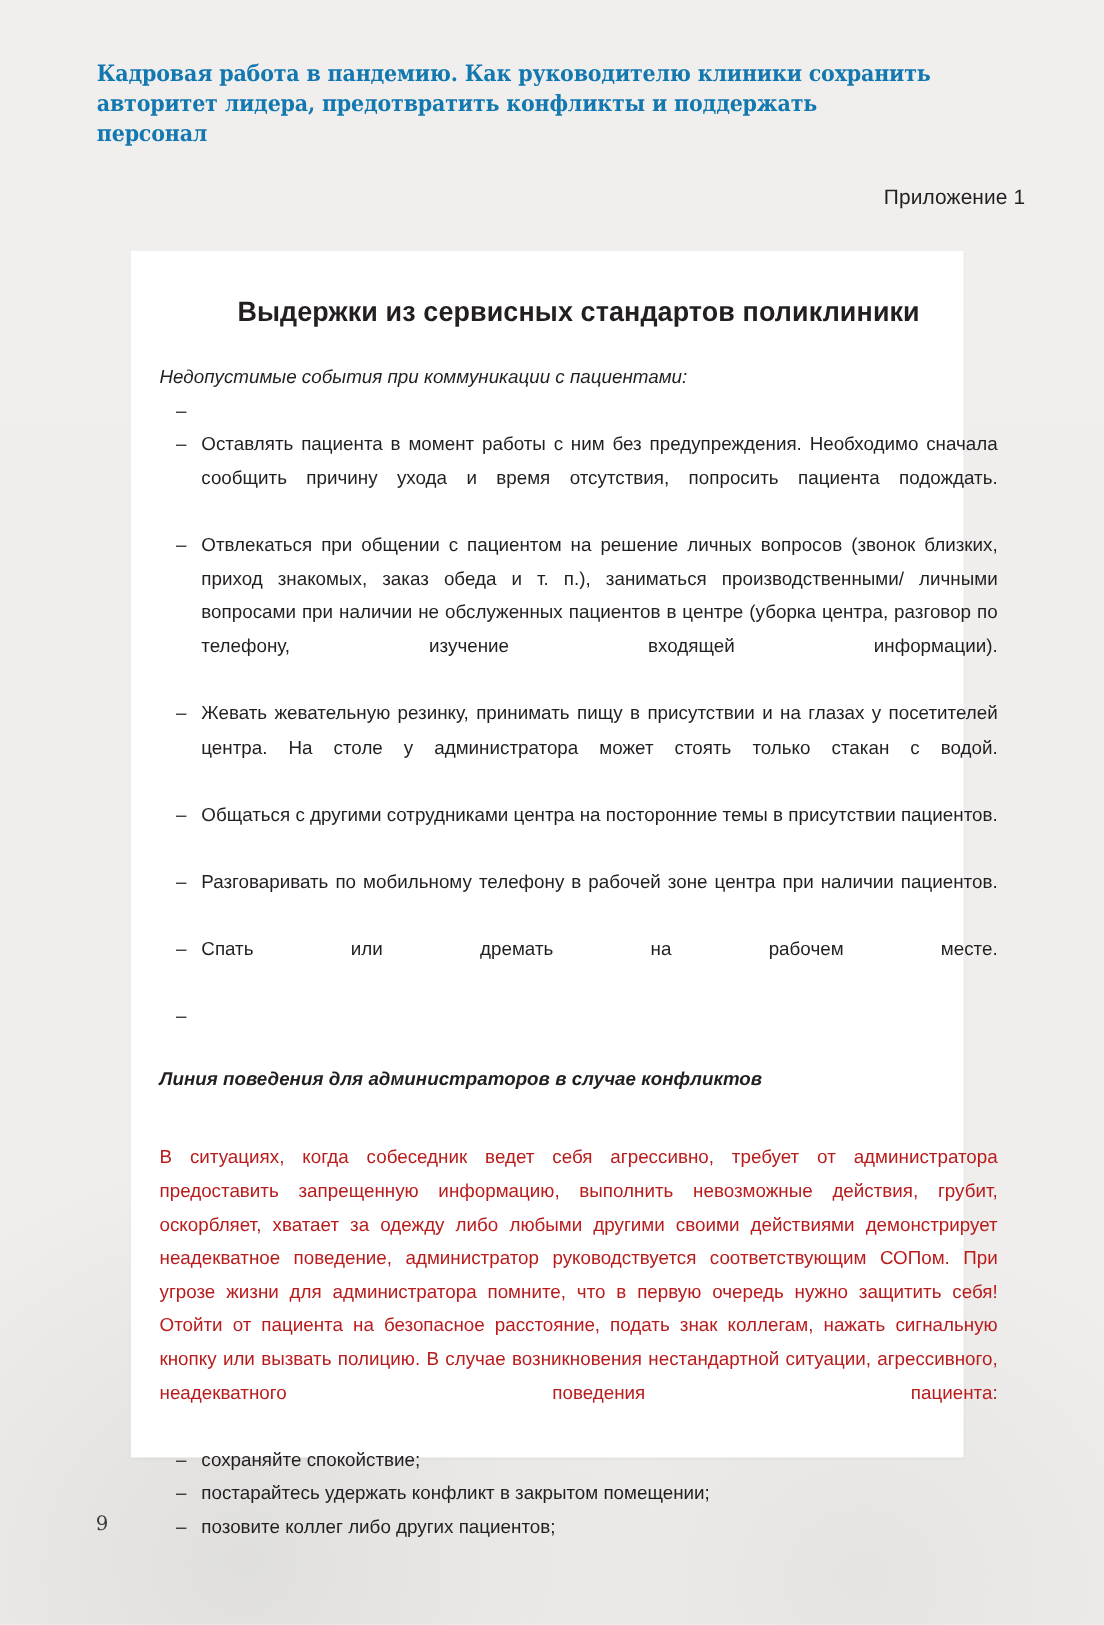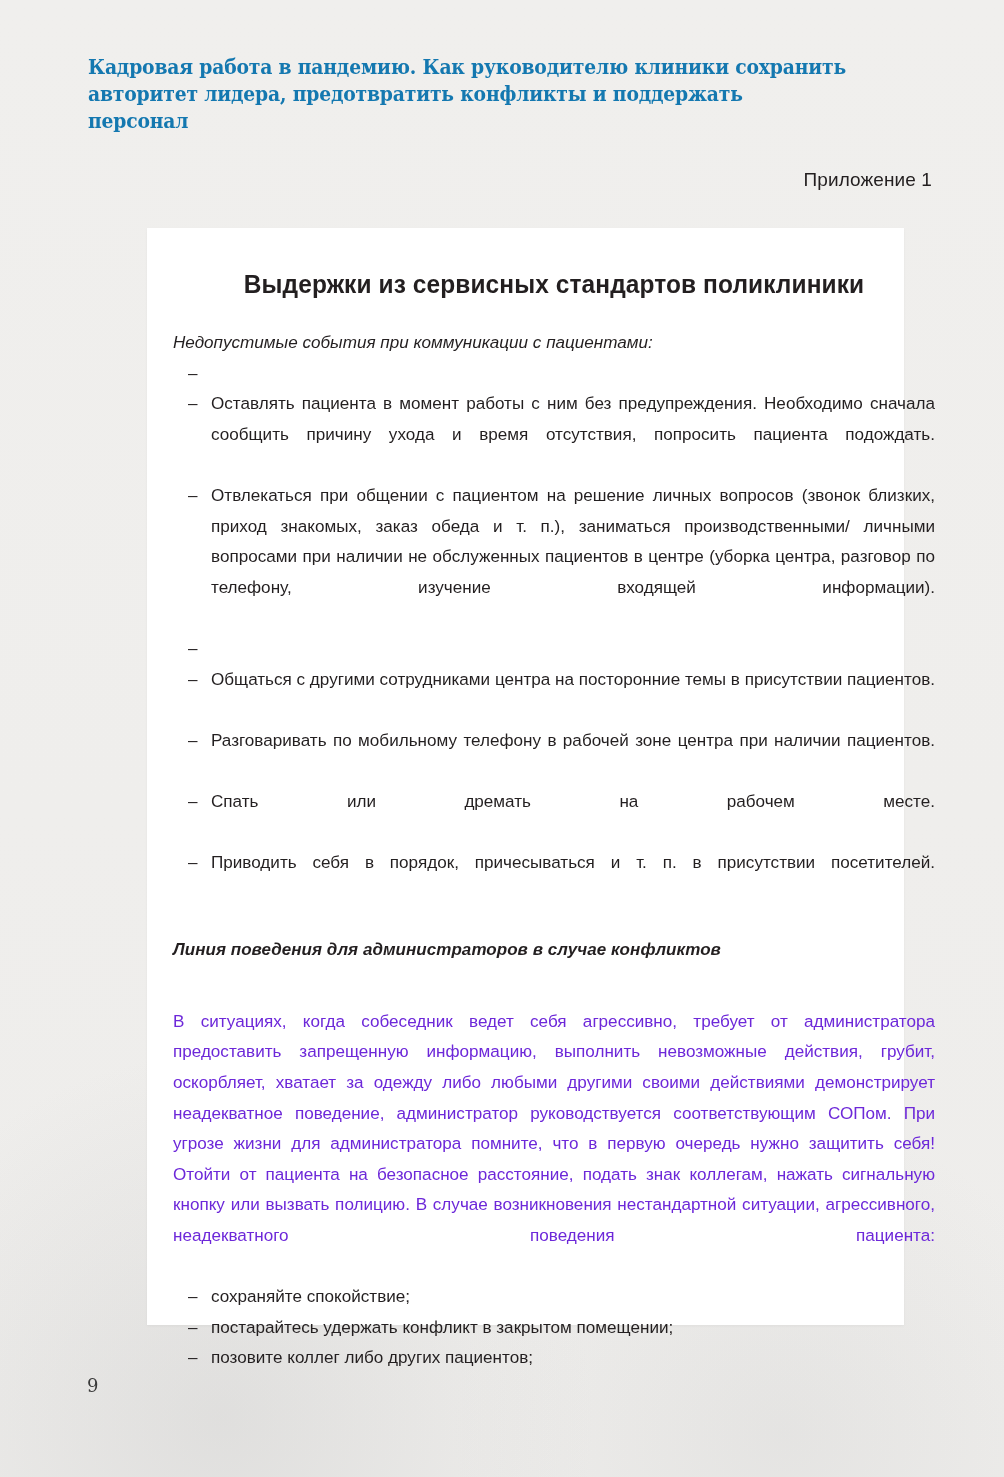--- a/index.html
+++ b/index.html
@@ -55,21 +55,20 @@
 
   
   .card {
     position: absolute;
     left: 119px;
     top: 228px;
     width: 757px;
     height: 1097px;
     background: #ffffff;
     box-shadow: 0 1px 3px rgba(0,0,0,0.045);
-    margin-left: 28px;
   }
 
   .card-inner {
     position: absolute;
     left: 26px;
     top: 0;
     width: 762px;
     height: 100%;
   }
 
@@ -129,21 +128,21 @@
     letter-spacing: 0.05px;
     font-style: italic;
   }
 
   .para {
     margin: 41px 0 0 0;
     text-align: justify;
     text-justify: inter-word;
     font-size: 17.1px;
     line-height: 30.6px;
-    color: #6d28d9;
+    color: #b91c1c;
   }
   .para::after {
     content: "";
     display: inline-block;
     width: 100%;
   }
 
   ul.dash-list.tight > li {
     text-align: left;
   }
@@ -177,25 +176,25 @@
       <h1 class="card-title">Выдержки из сервисных стандартов поликлиники</h1>
 
       <div class="body-text">
 
         <p class="lead">Недопустимые события при коммуникации с пациентами:</p>
 
         <ul class="dash-list">
           <li><span class="dash">–</span></li>
           <li><span class="dash">–</span><span>Оставлять пациента в момент работы с ним без предупреждения. Необходимо сначала сообщить причину ухода и время отсутствия, попросить пациента подождать.</span></li>
           <li><span class="dash">–</span><span>Отвлекаться при общении с пациентом на решение личных вопросов (звонок близких, приход знакомых, заказ обеда и т. п.), заниматься производственными/ личными вопросами при наличии не обслуженных пациентов в центре (уборка центра, разговор по телефону, изучение входящей информации).</span></li>
-          <li><span class="dash">–</span></li>
+          <li><span class="dash">–</span><span> Жевать жевательную резинку, принимать пищу в присутствии и на глазах у посетителей центра. На столе у администратора может стоять только стакан с водой.</span></li>
           <li><span class="dash">–</span><span>Общаться с другими сотрудниками центра на посторонние темы в присутствии пациентов.</span></li>
           <li><span class="dash">–</span><span>Разговаривать по мобильному телефону в рабочей зоне центра при наличии пациентов.</span></li>
           <li><span class="dash">–</span><span>Спать или дремать на рабочем месте.</span></li>
-          <li><span class="dash">–</span><span>Приводить себя в порядок, причесываться и т. п. в присутствии посетителей.</span></li>
+          <li><span class="dash">–</span></li>
         </ul>
 
         <p class="subheading">Линия поведения для администраторов в случае конфликтов</p>
 
         <p class="para">В ситуациях, когда собеседник ведет себя агрессивно, требует от администратора предоставить запрещенную информацию, выполнить невозможные действия, грубит, оскорбляет, хватает за одежду либо любыми другими своими действиями демонстрирует неадекватное поведение, администратор руководствуется соответствующим СОПом. При угрозе жизни для администратора помните, что в первую очередь нужно защитить себя! Отойти от пациента на безопасное расстояние, подать знак коллегам, нажать сигнальную кнопку или вызвать полицию. В случае возникновения нестандартной ситуации, агрессивного, неадекватного поведения пациента:</p>
 
         <ul class="dash-list tight">
           <li><span class="dash">–</span><span>сохраняйте спокойствие;</span></li>
           <li><span class="dash">–</span><span>постарайтесь удержать конфликт в закрытом помещении;</span></li>
           <li><span class="dash">–</span><span>позовите коллег либо других пациентов;</span></li>

